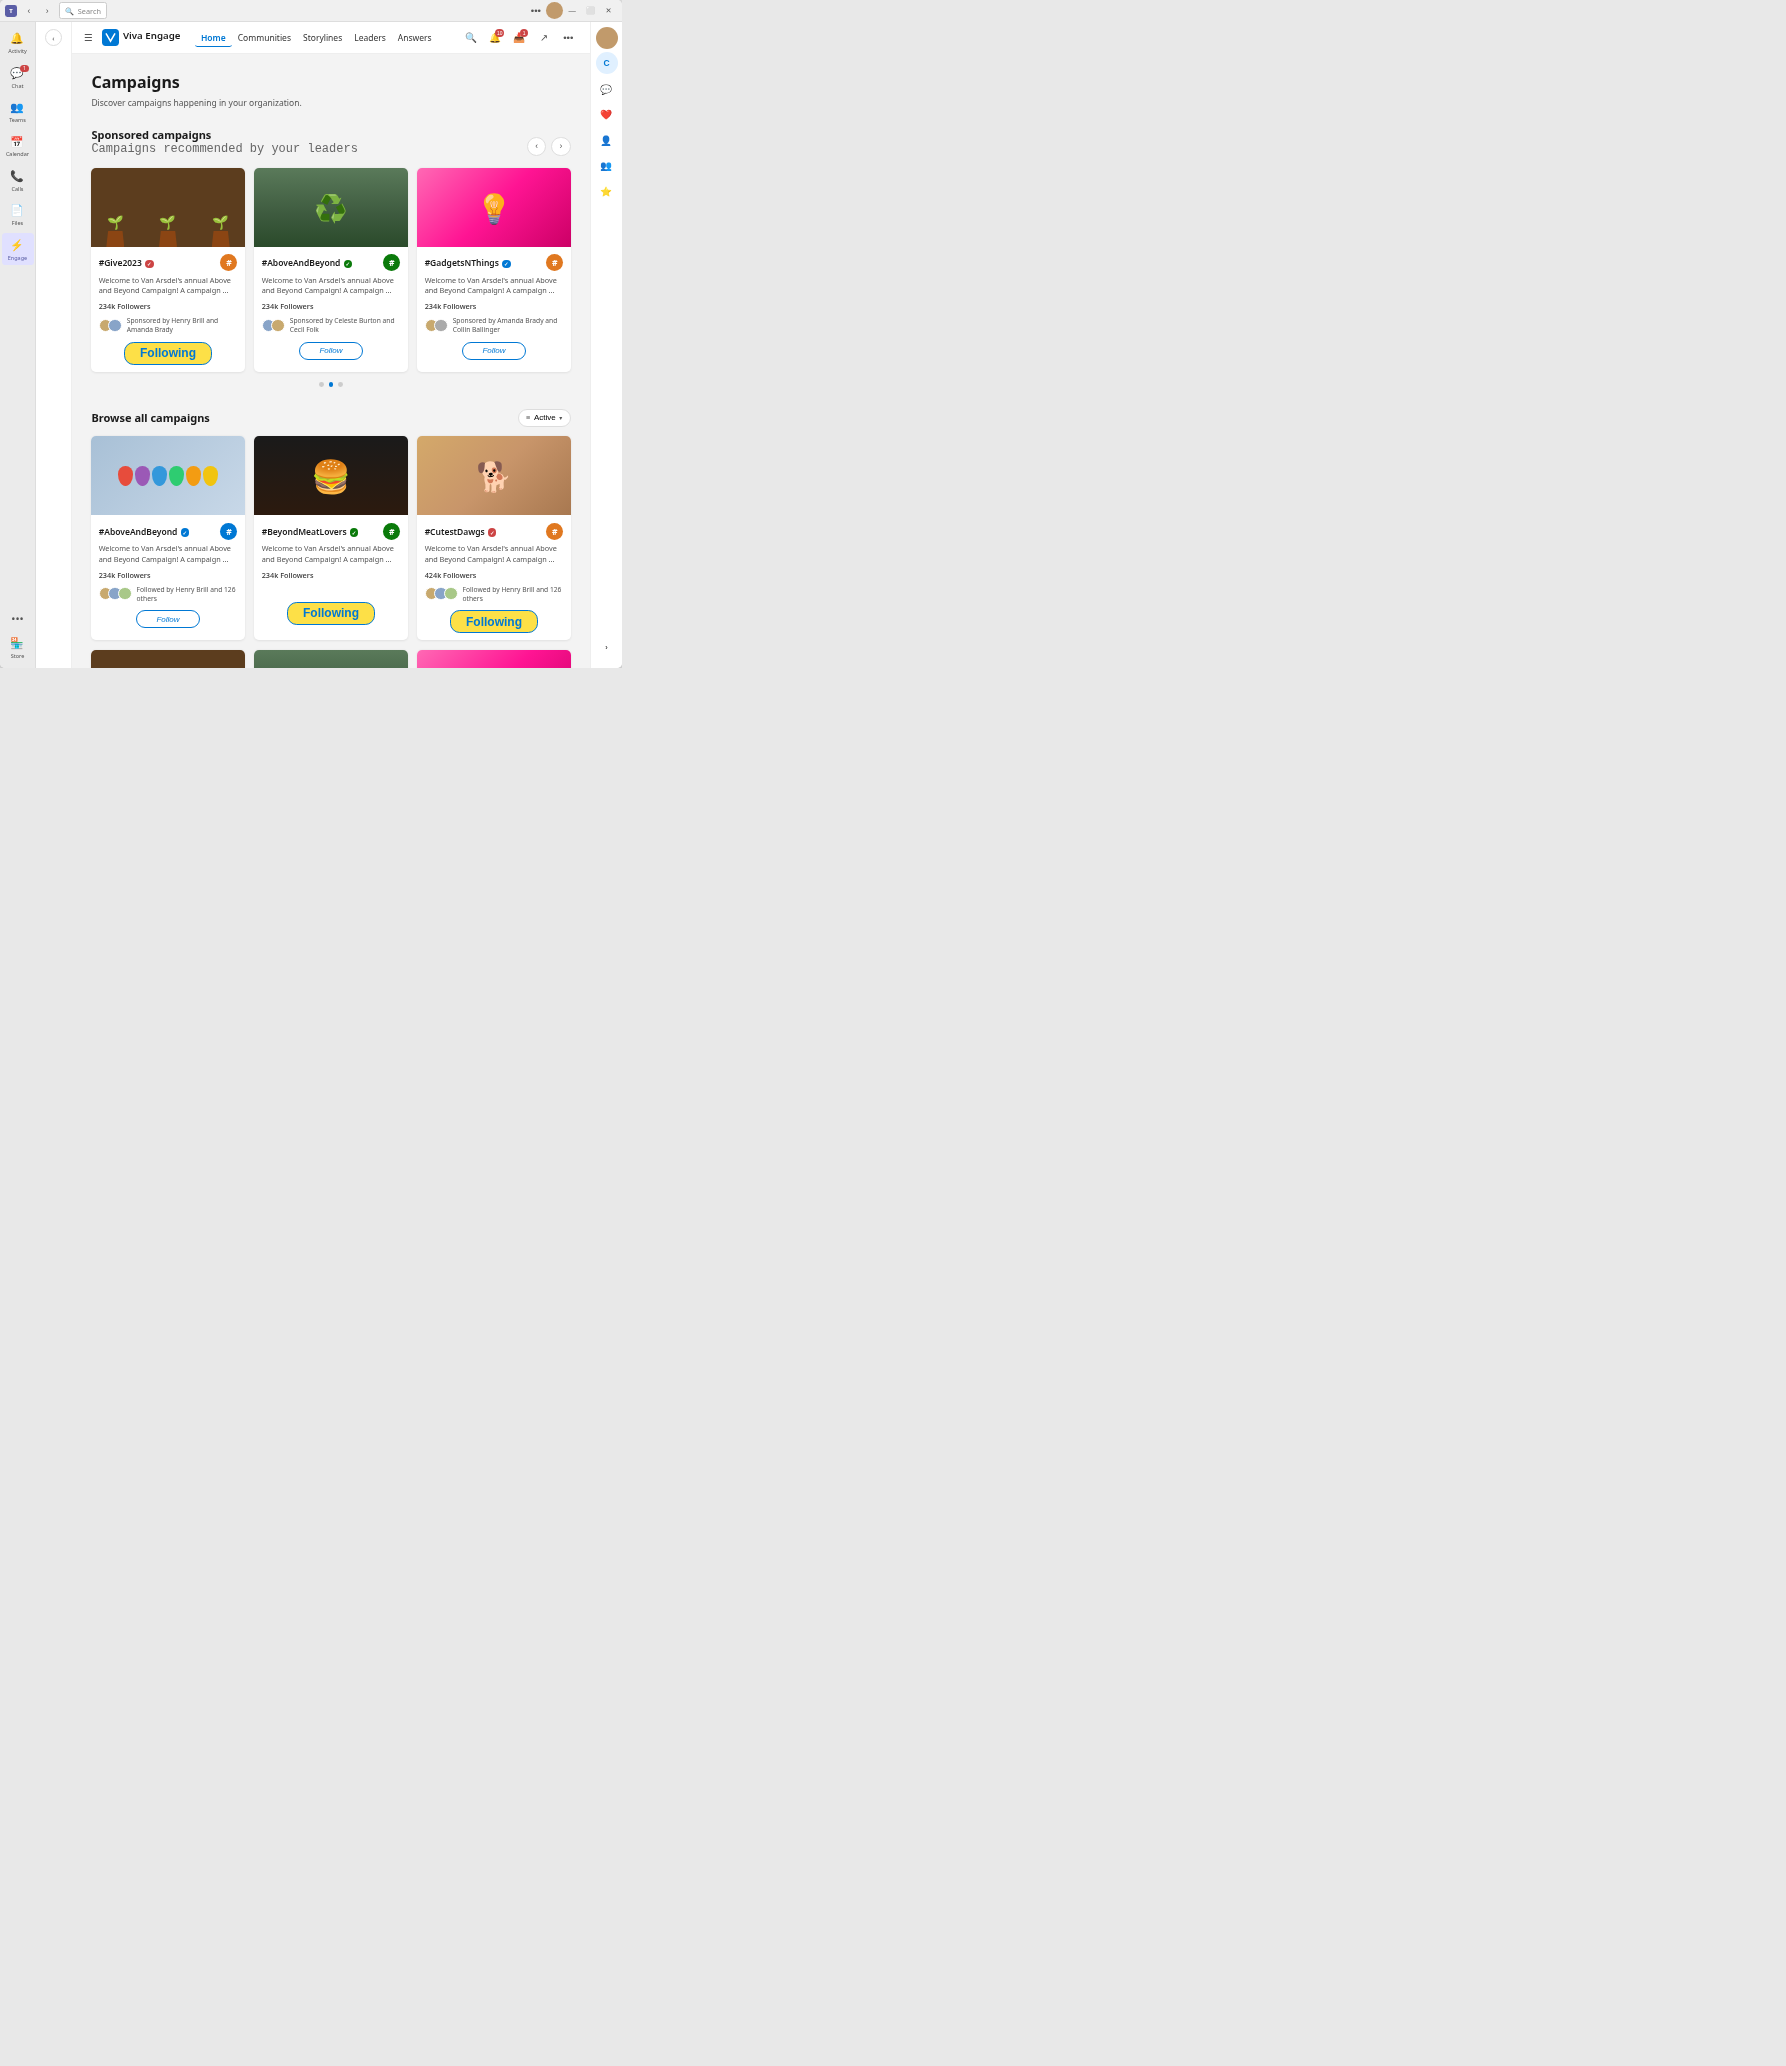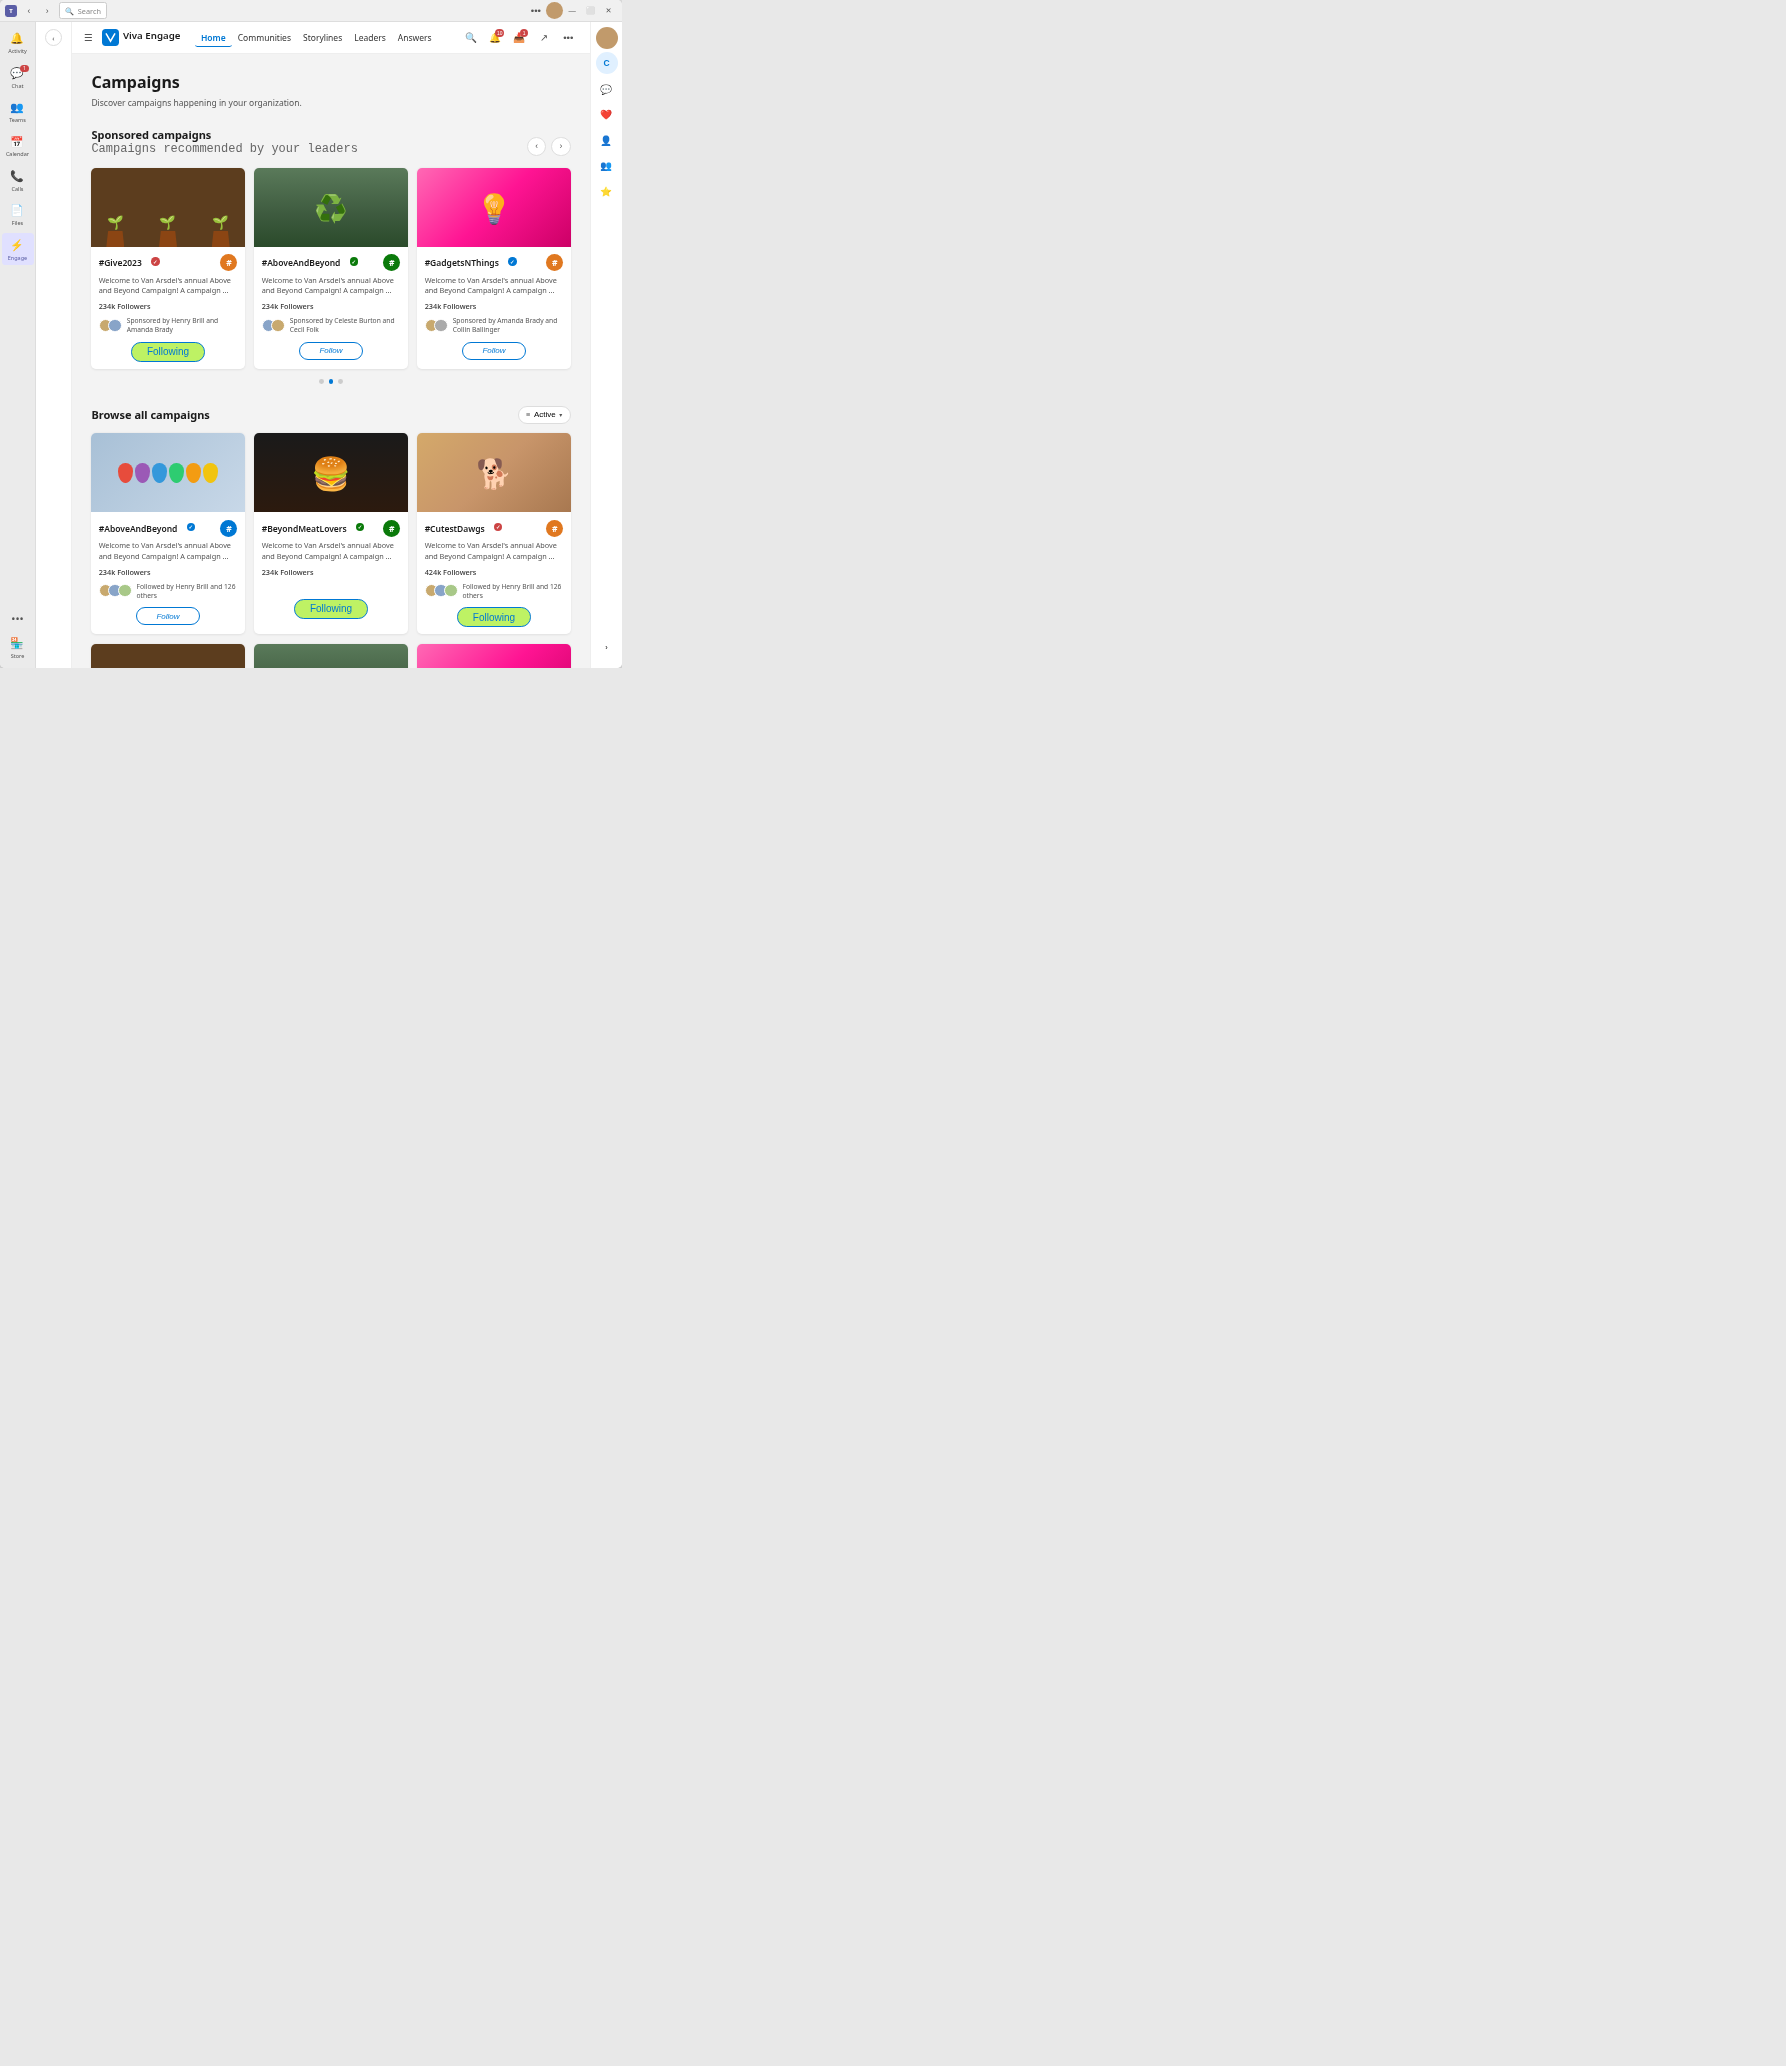--- a/index.html
+++ b/index.html
@@ -69,40 +69,40 @@
     .section-nav { display: flex; gap: 4.9px; }
     .section-nav-btn { width: 19.4px; height: 19.4px; border: 0.6px solid #ddd; background: white; border-radius: 50%; cursor: pointer; display: flex; align-items: center; justify-content: center; font-size: 8.5px; color: #555; }
 
     
     .cards-grid { display: grid; grid-template-columns: repeat(3, 1fr); gap: 9.7px; }
 
     
     .campaign-card { background: white; border-radius: 4.9px; overflow: hidden; box-shadow: 0 0.6px 2.4px rgba(0,0,0,0.08); }
     .card-body { padding: 7.3px; }
     .card-title-row { display: flex; align-items: center; justify-content: space-between; margin-bottom: 3.6px; }
-    .card-title { font-size: 8.5px; font-weight: 600; color: #1a1a1a; display: flex; align-items: flex-start; gap: 8px; }
+    .card-title { font-size: 8.5px; font-weight: 600; color: #1a1a1a; display: flex; align-items: flex-end; gap: 2px; }
     .verified-icon { width: 8.5px; height: 8.5px; border-radius: 50%; display: inline-flex; align-items: center; justify-content: center; font-size: 5.5px; color: white; margin-left: 1.2px; }
     .verified-icon.red { background: #cc4444; }
     .verified-icon.green { background: #0a7a0a; }
     .verified-icon.blue { background: #0078d4; }
     .hash-badge { width: 17px; height: 17px; border-radius: 50%; display: flex; align-items: center; justify-content: center; font-size: 8.5px; font-weight: 700; color: white; }
     .hash-badge.orange { background: #e07820; }
     .hash-badge.green { background: #0a7a0a; }
     .hash-badge.blue { background: #0078d4; }
     .card-desc { font-size: 7.3px; color: #555; line-height: 1.4; margin-bottom: 6px; }
     .card-followers { font-size: 7.3px; color: #333; font-weight: 500; margin-bottom: 4.9px; }
     .card-sponsor { display: flex; align-items: center; gap: 3.6px; margin-bottom: 7.3px; }
     .sponsor-avatars { display: flex; }
     .sponsor-avatar { width: 13.4px; height: 13.4px; border-radius: 50%; border: 1.2px solid white; margin-right: -3.6px; background: #9c9; }
     .sponsor-avatar:nth-child(1) { background: #c8a96e; }
     .sponsor-avatar:nth-child(2) { background: #88a4c8; }
     .sponsor-text { font-size: 6.7px; color: #555; margin-left: 4.9px; }
     .card-action { text-align: center; }
     .follow-btn { padding: 3.6px 19.4px; border-radius: 9.7px; border: 0.9px solid #0078d4; background: white; color: #0078d4; font-size: 8px; font-weight: 500; cursor: pointer; font-style: italic; }
-    .following-btn { padding: 3.6px 14.6px; border-radius: 9.7px; border: 0.9px solid #0078d4; background: #bef264; color: #0078d4; font-size: 10px; font-weight: 400; cursor: pointer; }
+    .following-btn { padding: 3.6px 14.6px; border-radius: 9.7px; border: 0.9px solid #0078d4; background: #fde047; color: #0078d4; font-size: 12px; font-weight: 700; cursor: pointer; }
 
     
     .pagination-dots { display: flex; justify-content: center; gap: 4.9px; margin-top: 9.7px; }
     .dot { width: 4.9px; height: 4.9px; border-radius: 50%; background: #ccc; }
     .dot.active { background: #0078d4; }
 
     
     .browse-header { display: flex; align-items: center; justify-content: space-between; margin-bottom: 9.7px; }
     .active-filter { display: flex; align-items: center; gap: 3.6px; padding: 3.6px 7.3px; border: 0.6px solid #ddd; background: white; border-radius: 9.7px; font-size: 8px; cursor: pointer; }
     .filter-icon { font-size: 7.3px; color: #555; }

